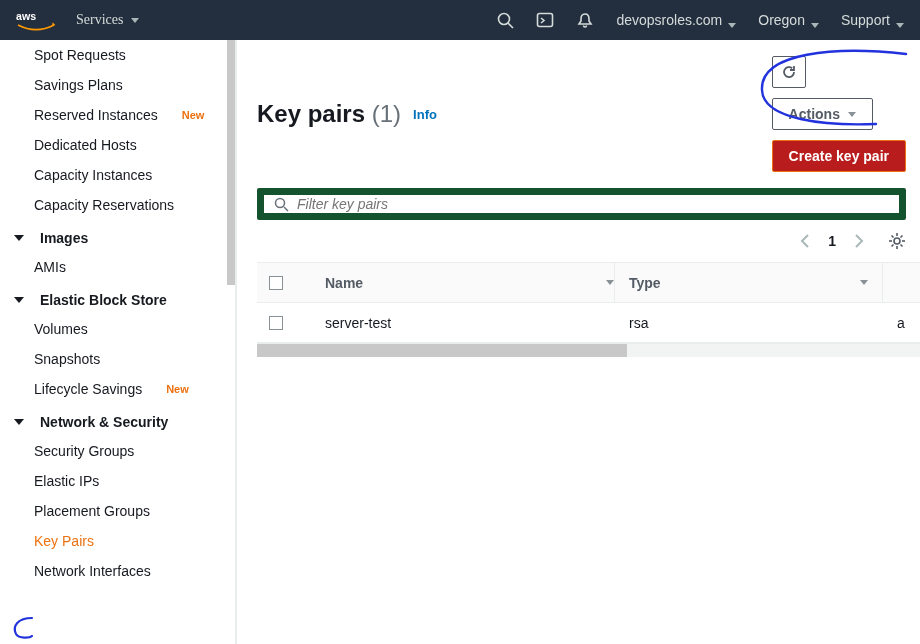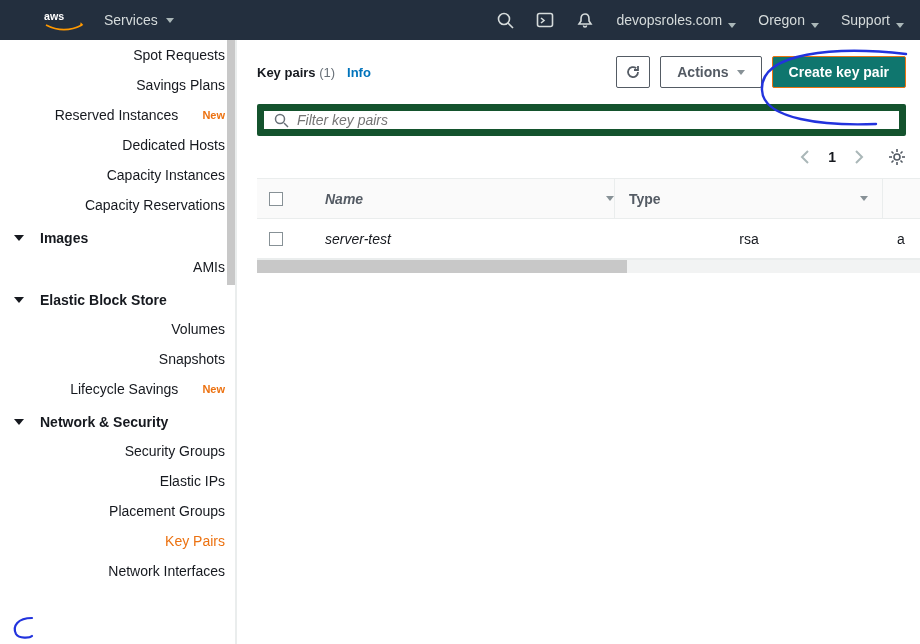--- a/index.html
+++ b/index.html
@@ -1,66 +1,66 @@
 <!DOCTYPE html>
 <html><head>
 <meta charset="utf-8">
 <style>
   * { box-sizing: border-box; margin: 0; padding: 0; }
   body { font-family: "Amazon Ember", "Helvetica Neue", Arial, sans-serif; font-size: 14px; color: #16191f; background: #fff; width: 920px; height: 644px; overflow: hidden; }
 
   
   .header { background: #232f3e; height: 40px; display: flex; align-items: center; color: #d5dbdb; padding: 0 16px; }
-  .logo { margin-right: 20px; margin-top: 2px; margin-left: 28px; }
+  .logo { margin-right: 20px; margin-top: 2px; }
   .logo svg { display: block; }
-  .services { color: #d5dbdb; cursor: pointer; display: flex; align-items: center; gap: 8px; }
+  .services { color: #d5dbdb; cursor: pointer; display: flex; align-items: center; gap: 8px; font-family: Liberation Serif, serif; }
   .hdr-right { margin-left: auto; display: flex; align-items: center; gap: 22px; }
   .hdr-icon { cursor: pointer; display: flex; align-items: center; }
   .hdr-item { display: flex; align-items: flex-end; gap: 6px; cursor: pointer; }
   .tri-down { width:0; height:0; border-left:4px solid transparent; border-right:4px solid transparent; border-top:5px solid #aab7b8; display:inline-block; }
   .tri-down-dark { border-top-color:#879196; }
 
   
   .body-wrap { display: flex; height: calc(644px - 40px); }
   .sidebar { width: 236px; border-right: 1px solid #eaeded; overflow-y: auto; position: relative; }
   .sidebar-scroll { overflow-y: auto; height: 100%; }
   
   .scroll-thumb { position:absolute; right:0; top:0; width:8px; height:245px; background:#c8c8c8; border-radius:0; }
 
-  .nav-item { padding: 7px 10px 7px 34px; cursor: pointer; color:#16191f; display:flex; align-items:center; gap:8px;justify-content:flex-end; }
+  .nav-item { padding: 7px 10px 7px 34px; cursor: pointer; color:#16191f; display:flex; align-items:center; gap:8px; }
   .nav-item.active { color:#ec7211; font-weight:400; }
   .nav-group { padding: 10px 10px 6px 14px; font-weight:700; display:flex; align-items:center; gap:16px; cursor:pointer; }
   .caret { width:0;height:0;border-left:5px solid transparent;border-right:5px solid transparent;border-top:6px solid #16191f; }
   .new-badge { color:#ec7211; font-size:11px; font-weight:700; margin-left:16px; }
 
   
   .main { flex:1; padding: 16px 0 0 20px; position: relative; border-left:1px solid #eaeded; overflow:hidden;}
   .titlebar { display:flex; align-items:center; gap:12px; margin-bottom:16px; padding-right:14px;}
-  .page-title { font-size:13px; font-weight:700; }
+  .page-title { font-size:24px; font-weight:700; }
   .count { color:#687078; font-weight:400; }
   .info-link { color:#0073bb; font-size:13px; cursor:pointer; font-weight:700;}
-  .title-actions { margin-left:auto; display:flex; gap:10px; align-items:flex-start; }
+  .title-actions { margin-left:auto; display:flex; gap:10px; align-items:flex-start;flex-direction:column; }
   .btn { border:1px solid #545b64; background:#fff; border-radius:2px; height:32px; display:flex; align-items:center; justify-content:center; cursor:pointer; font-weight:700; color:#545b64; padding:0 16px; gap:8px;}
   .btn-icon { width:34px; padding:0; }
-  .btn-primary { background:#0f766e; border-color:#ec7211; color:#fff; }
+  .btn-primary { background:#b91c1c; border-color:#ec7211; color:#fff; }
 
   .filter { display:flex; align-items:center; border:7px solid #14532d; border-radius:2px; height:32px; padding:0 10px; gap:8px; margin-right:14px;}
   .filter input { border:none; outline:none; flex:1; font-size:14px; font-style:italic; color:#687078; background:transparent;}
   
   .toolbar2 { display:flex; align-items:center; justify-content:flex-end; gap:10px; padding:12px 10px 12px 0;}
   .pager { display:flex; align-items:center; gap:18px; color:#687078;}
   .pager .num { color:#16191f; font-weight:700;}
   .chev { display:inline-flex; cursor:pointer; color:#aab7b8; }
 
   
   .table { width:100%; border-top:1px solid #eaeded; }
   .thead, .trow { display:flex; align-items:center; height:40px; border-bottom:1px solid #eaeded; padding-left:12px; }
   .thead { background:#fafafa; font-weight:700; color:#545b64; }
   .col-check{ width:56px; display:flex; align-items:center; }
-  .col-name { flex:0 0 290px; display:flex; align-items:center; justify-content:space-between; border-right:1px solid #eaeded; height:100%;font-style:italic;}
+  .col-name { flex:0 0 290px; display:flex; align-items:center; justify-content:space-between; border-right:1px solid #eaeded; height:100%;}
   .col-type { flex:0 0 268px; display:flex; align-items:center; justify-content:space-between; padding:0 14px; border-right:1px solid #eaeded; height:100%;}
   .col-rest { flex:1; padding-left:14px; overflow:hidden; white-space:nowrap; }
   .thead .tri-sort{ width:0;height:0;border-left:4px solid transparent;border-right:4px solid transparent;border-top:5px solid #879196;}
   .cb { width:14px;height:14px;border:1px solid #879196; background:#fff; cursor:pointer;}
 
   .hscroll { height:14px; background:#f2f3f3; position:relative; border-top:1px solid #eaeded;}
   .hscroll .thumb{ position:absolute; left:0; top:0; height:100%; width:370px; background:#c8c8c8;}
   .hscroll .larrow{ position:absolute; left:2px; top:2px; width:0;height:0;border-top:5px solid transparent;border-bottom:5px solid transparent;border-right:6px solid #888;}
 
   
@@ -268,21 +268,21 @@
         <div class="col-rest"></div>
       </div>
       <div id="table-body">
           <div class="trow">
             <div class="col-check">
               <div class="cb"></div>
             </div>
             <div class="col-name" style="border-right:none;">
               <span>server-test</span>
             </div>
-            <div class="col-type" style="border-right:none;justify-content:center;">
+            <div class="col-type" style="border-right:none;">
               <span>rsa</span>
             </div>
             <div class="col-rest"><span>a</span></div>
           </div>
         </div>
       <div class="hscroll">
         <div class="larrow"></div>
         <div class="thumb"></div>
       </div>
     </div>

